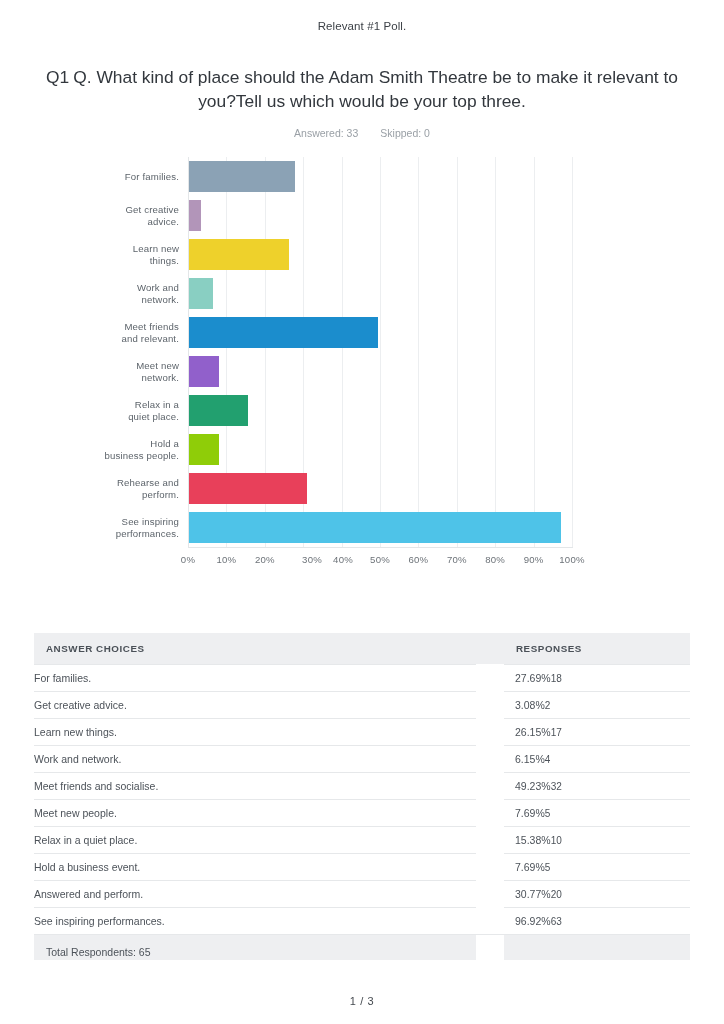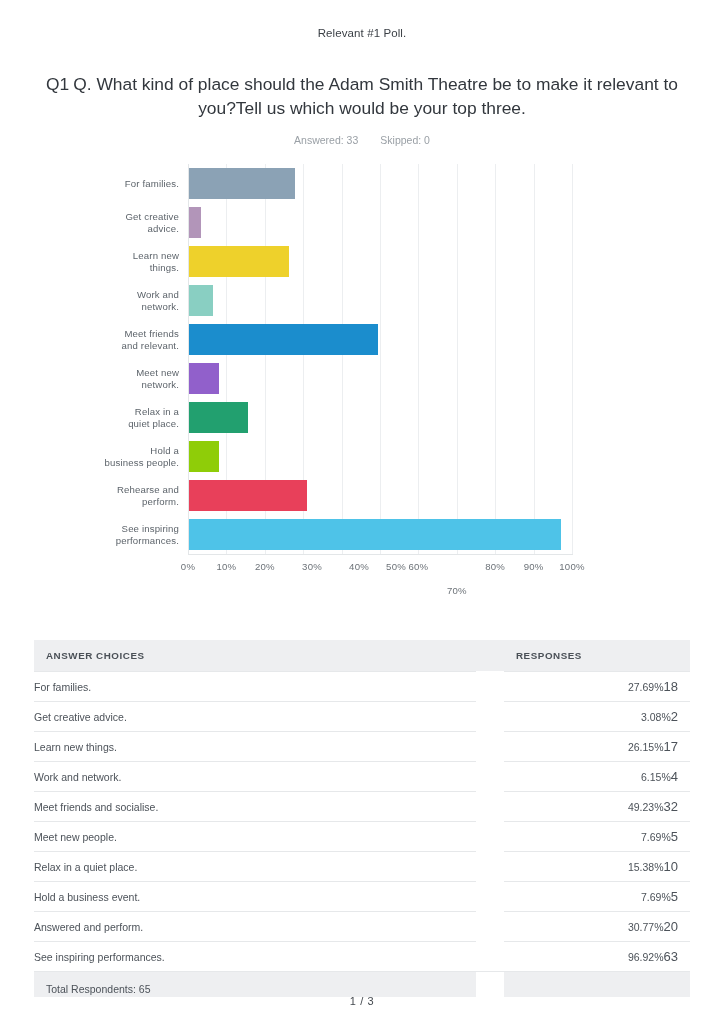--- a/index.html
+++ b/index.html
@@ -14,21 +14,21 @@
     color: #3b4148;
     overflow: hidden;
     position: relative;
   }
 
   
   .running-head {
     text-align: center;
     font-size: 11.5px;
     color: #3a3f45;
-    padding-top: 27px;
+    padding-top: 20px;
     letter-spacing: .1px;
   }
 
   
   .question-block {
     margin-top: 33px;
     padding: 0 42px;
   }
   .question-title {
     text-align: center;
@@ -174,27 +174,27 @@
     border-top: 1px solid #e6e8ea;
     color: #4c5259;
     height: 17px;
   }
   td.resp {
     border-top: 1px solid #e6e8ea;
     padding: 0;
   }
   .resp-inner {
     display: flex;
-    justify-content: flex-end;
+    justify-content: flex-start;
     align-items: center;
     padding: 7px 12px 7px 11px;
     color: #4c5259;
   }
   .resp-pct { font-size: 10.5px; }
-  .resp-count { font-size: 13px; }
+  .resp-count { font-size: 10px; }
   tr.total td {
     background: #eeeff1;
     border-top: 1px solid #e6e8ea;
   }
   tr.total td.choice {
     color: #4c5259;
     padding: 8px 10px 0 12px;
   }
   tr.total td.spacer-col { background: #ffffff; }
   tr.total td.resp { padding: 0; height: 25px; }
@@ -327,24 +327,24 @@
           <div class="bar" style="width: 372.173px; background: rgb(78, 195, 232);"></div>
         </div>
       </div>
     </div>
   <div class="plot-baseline"></div>
   <div class="xaxis" id="xaxis">
       <div class="xtick" style="left: 0px;">0%</div>
       <div class="xtick" style="left: 38.4px;">10%</div>
       <div class="xtick" style="left: 76.8px;">20%</div>
       <div class="xtick" style="left: 124px;">30%</div>
-      <div class="xtick" style="left: 171px;">40%</div>
-      <div class="xtick" style="left: 208px;">50%</div>
+      <div class="xtick" style="left: 155px;">40%</div>
+      <div class="xtick" style="left: 192px;">50%</div>
       <div class="xtick" style="left: 230.4px;">60%</div>
-      <div class="xtick" style="left: 268.8px; margin-top: 24px;">70%</div>
+      <div class="xtick" style="left: 268.8px;">70%</div>
       <div class="xtick" style="left: 307.2px;">80%</div>
       <div class="xtick" style="left: 345.6px;">90%</div>
       <div class="xtick" style="left: 384px;">100%</div>
     </div>
 </div>
 
 <div class="table-wrap">
   <table class="data">
     <thead>
       <tr>

